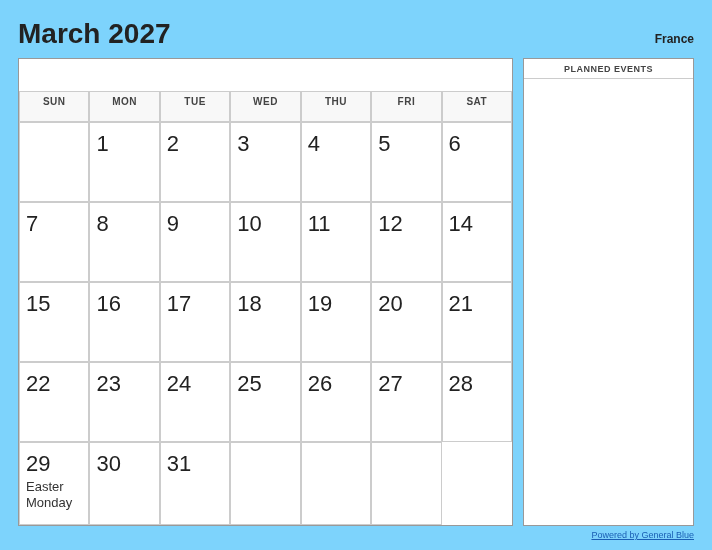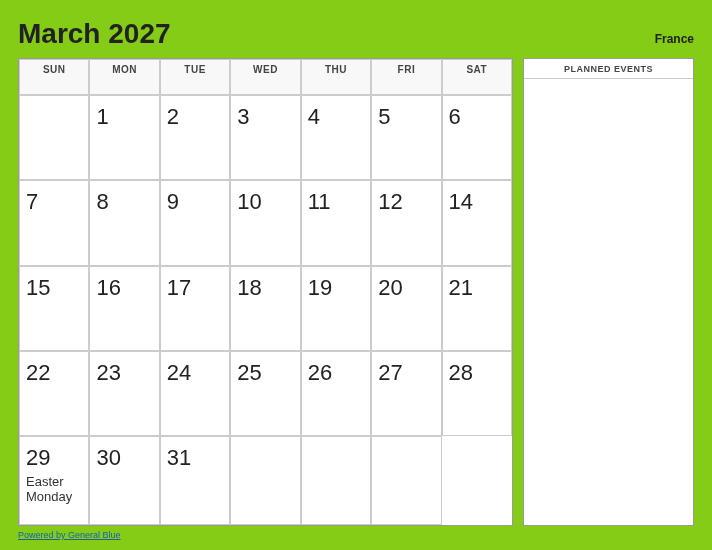--- a/index.html
+++ b/index.html
@@ -7,21 +7,21 @@
       font-family: Arial, sans-serif;
       background: #f0f0f0;
       display: flex;
       justify-content: center;
       align-items: center;
       width: 712px;
       height: 550px;
       overflow: hidden;
     }
     .page {
-      background: #84cc16;
+      background: #7dd3fc;
       width: 712px;
       height: 550px;
       padding: 18px 18px 10px 18px;
       display: flex;
       flex-direction: column;
     }
     .header {
       display: flex;
       justify-content: space-between;
       align-items: baseline;
@@ -56,20 +56,21 @@
     }
     .day-header {
       border: 1px solid #ccc;
       text-align: center;
       font-size: 10px;
       font-weight: bold;
       color: #444;
       padding: 4px 2px;
       background: #f8f8f8;
       letter-spacing: 0.5px;
+      margin-top: 32px;
     }
     .day-cell {
       border: 1px solid #ccc;
       padding: 4px 6px;
       vertical-align: top;
       min-height: 70px;
       position: relative;
       display: flex;
       flex-direction: column;
       align-items: flex-start;
@@ -116,20 +117,21 @@
     }
     .planned-events-box {
       flex: 1;
       min-height: 200px;
     }
     .notes-box {
       flex: 1;
       min-height: 140px;
     }
     .footer {
+      text-align: right;
       padding-top: 4px;
       font-size: 9px;
     }
     .footer a {
       color: #1a5fb4;
       text-decoration: underline;
     }
   </style>
 </head>
 <body>

